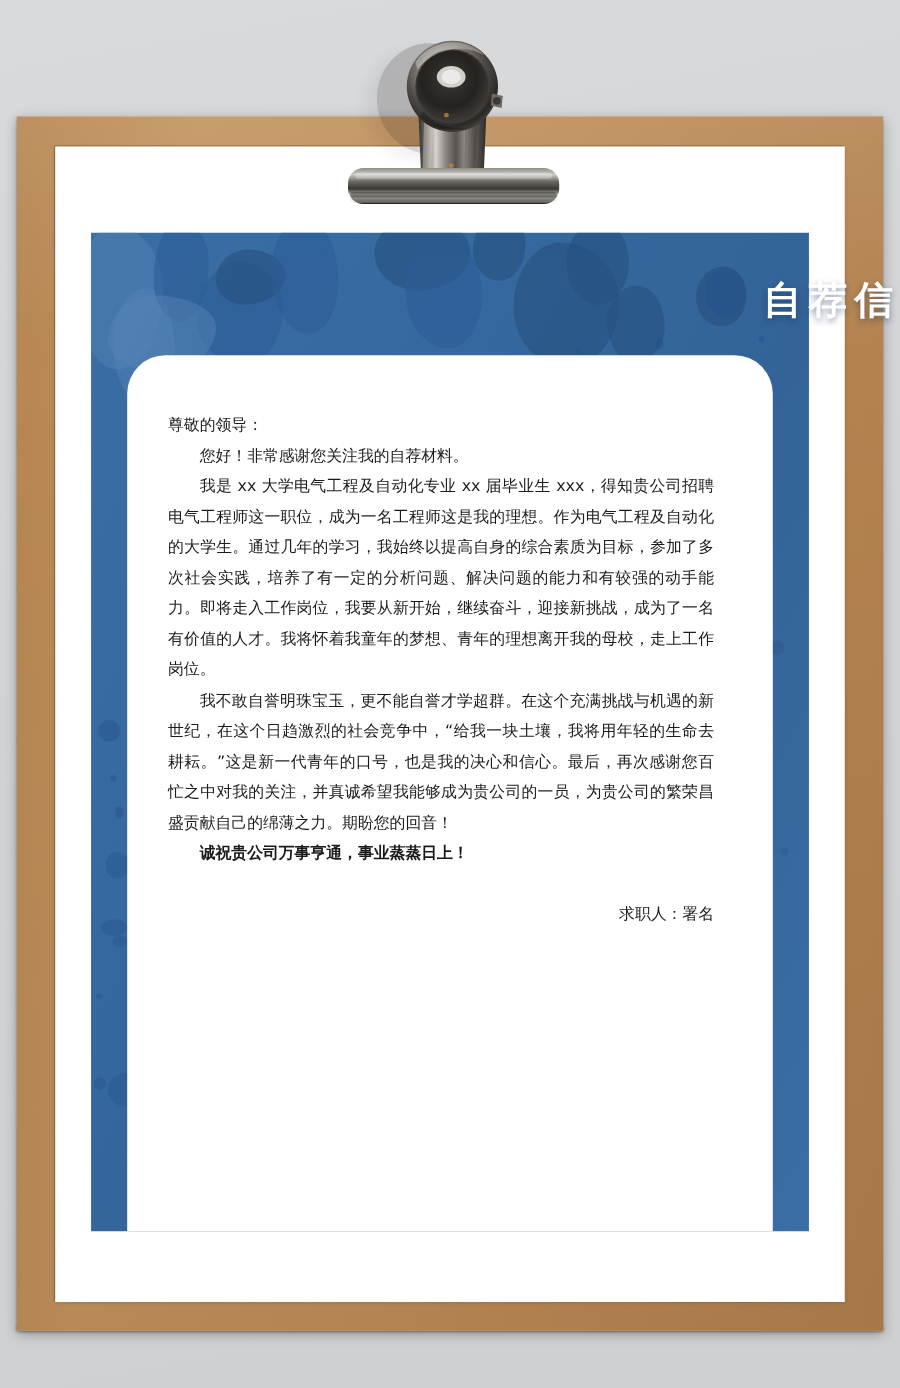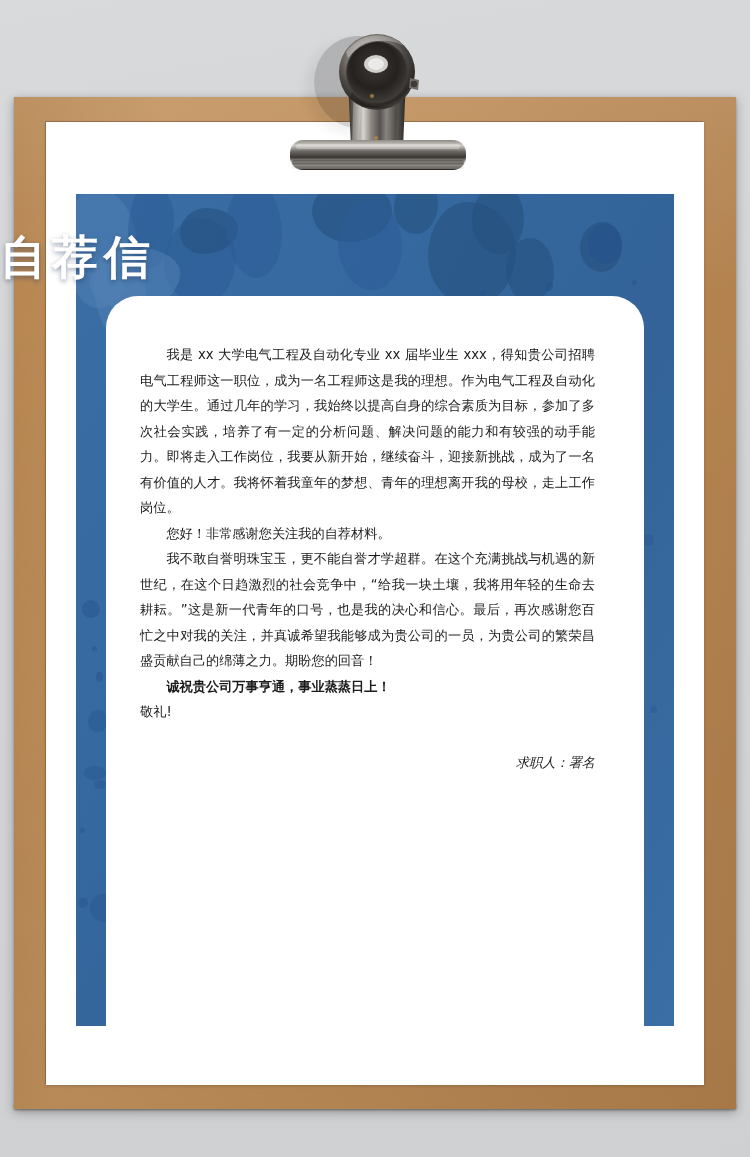--- a/index.html
+++ b/index.html
@@ -113,23 +113,23 @@
     border-top-left-radius: 32px;
     border-top-right-radius: 32px;
   }
 
   
   .title {
     position: absolute;
     left: 0;
     right: 0;
     top: 234px;
-    text-align: left;
+    text-align: right;
     color: #ffffff;
-    font-size: 46px;
+    font-size: 32px;
     font-weight: bold;
     letter-spacing: 6px;
     line-height: 1;
     text-shadow: 0 2px 5px rgba(20,45,80,0.45);
     font-family: "DejaVu Sans", "Liberation Sans", sans-serif;
   }
 
   
   .letter {
     position: absolute;
@@ -153,21 +153,20 @@
 
   .closing-line { text-indent: 2em; font-weight: bold; }
   .closing-flush { text-indent: 0; }
 
   .sign-block {
     margin-top: 24px;
     text-align: right;
   }
   .sign-block div {
     line-height: 28px;
-    font-style: italic;
   }
 </style>
 </head>
 <body>
 
 <div class="scene"></div>
 
 <div class="board-shadow-bottom"></div>
 
 <div class="clipboard"></div>
@@ -210,25 +209,25 @@
 
   <div class="drop" style="left:566px; top:340px; width:12px; height:12px; opacity:.35;"></div>
   <div class="drop" style="left:574px; top:512px; width:7px; height:7px; opacity:.35;"></div>
 </div>
 
 <div class="card"></div>
 
 <div class="title">自荐信</div>
 
 <div class="letter">
+  <p class="salutation">尊敬的领导：</p>
+  <p class="indent">您好！非常感谢您关注我的自荐材料。</p>
   <p class="indent">我是 xx 大学电气工程及自动化专业 xx 届毕业生 xxx，得知贵公司招聘电气工程师这一职位，成为一名工程师这是我的理想。作为电气工程及自动化的大学生。通过几年的学习，我始终以提高自身的综合素质为目标，参加了多次社会实践，培养了有一定的分析问题、解决问题的能力和有较强的动手能力。即将走入工作岗位，我要从新开始，继续奋斗，迎接新挑战，成为了一名有价值的人才。我将怀着我童年的梦想、青年的理想离开我的母校，走上工作岗位。</p>
-  <p class="indent">您好！非常感谢您关注我的自荐材料。</p>
   <p class="indent">我不敢自誉明珠宝玉，更不能自誉才学超群。在这个充满挑战与机遇的新世纪，在这个日趋激烈的社会竞争中，“给我一块土壤，我将用年轻的生命去耕耘。”这是新一代青年的口号，也是我的决心和信心。最后，再次感谢您百忙之中对我的关注，并真诚希望我能够成为贵公司的一员，为贵公司的繁荣昌盛贡献自己的绵薄之力。期盼您的回音！</p>
   <p class="closing-line">诚祝贵公司万事亨通，事业蒸蒸日上！</p>
-  <p class="closing-flush">敬礼!</p>
 
   <div class="sign-block">
     <div>求职人：署名</div>
   </div>
 </div>
 
 <svg width="210" height="160" viewBox="0 0 210 160" style="position:absolute; left:272px; top:22px;">
   <defs>
     <linearGradient id="metalV" x1="0" y1="0" x2="1" y2="0">
       <stop offset="0%" stop-color="#2e2b28"></stop>

